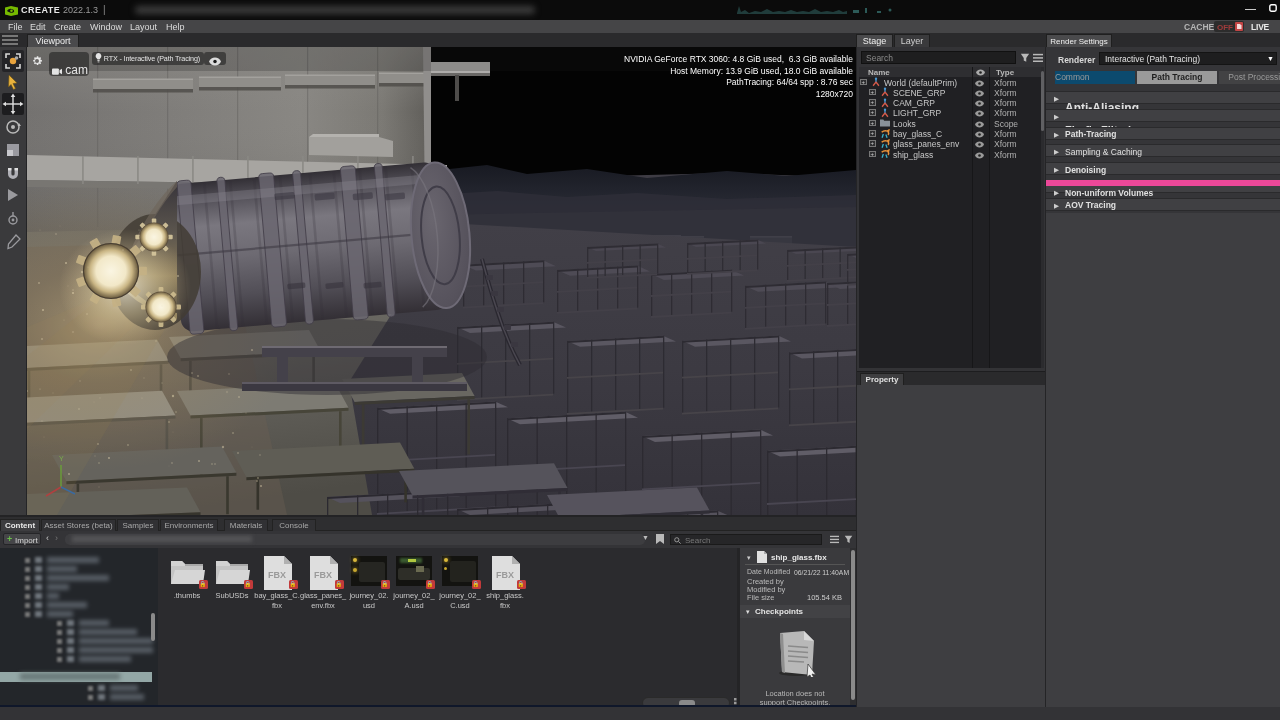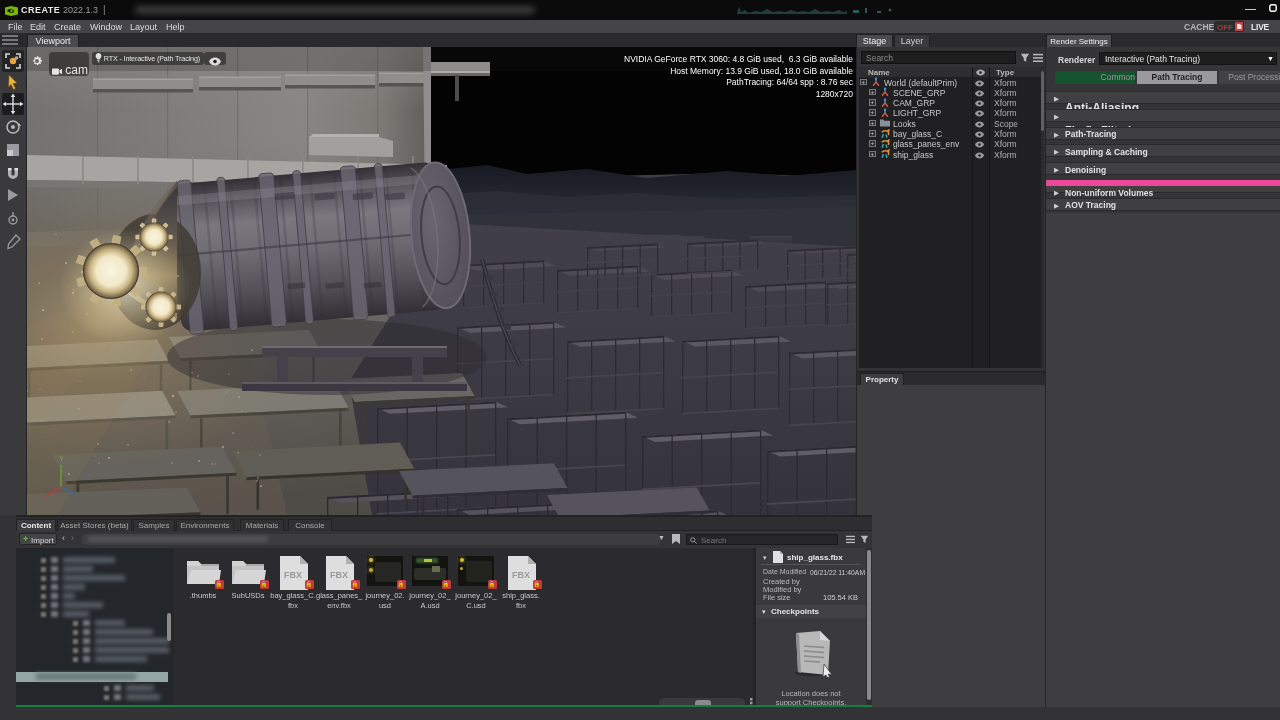--- a/index.html
+++ b/index.html
@@ -15,21 +15,21 @@
 .tab.active{background:#4a4a4c;color:#f0f0f0;}
 
 #ltool{left:0;top:47px;width:27px;height:468px;background:#3a3a3c;border-right:1px solid #242426;}
 
 #viewport{left:27px;top:47px;width:829px;height:468px;background:#000;}
 #vstats{right:3px;top:7px;text-align:right;color:#fff;font-size:8.5px;line-height:11.5px;position:absolute;}
 
 #stagecol{left:856px;top:47px;width:189px;height:660px;background:#333336;border-left:1px solid #242426;}
 #rscol{left:1045px;top:47px;width:235px;height:660px;background:#353538;border-left:1px solid #242426;}
 
-#bottompanel{left:16px;top:515px;width:856px;height:192px;background:#15803d;}
+#bottompanel{left:0;top:515px;width:856px;height:192px;background:#0f172a;}
 #statusbar{left:0;top:707px;width:1280px;height:13px;background:#3a3a3d;border-top:1px solid #232325;}
 </style></head>
 <body>
 <div id="app">
   <div id="titlebar" class="abs">
     <svg class="abs" style="left:5px;top:6px" width="13" height="10" viewBox="0 0 13 10">
       <path d="M0 1.5 L6 0 L13 1.5 L13 8.5 L6 10 L0 8.5 Z" fill="#76b900"></path>
       <path d="M2 5 C3.5 2.5 6 2 8 3.5 C9.5 4.6 9.5 6 8 6.6 C6.5 7.2 4 6.5 2 5 Z" fill="#111"></path>
       <circle cx="6.5" cy="4.8" r="1.3" fill="#76b900"></circle>
     </svg>
@@ -838,38 +838,38 @@
       </div>
     <div class="abs" style="left:0;top:324px;width:189px;height:14px;background:#2a2a2c;border-top:1px solid #1d1d1f">
       <div class="abs" style="left:3px;top:1px;width:44px;height:13px;background:#3e3e40;border:1px solid #1f1f1f;border-bottom:none;color:#e0e0e0;font-size:8px;font-weight:bold;text-align:center;line-height:12px">Property</div>
     </div>
     <div class="abs" style="left:0;top:338px;width:189px;height:322px;background:#3e3e41"></div>
   </div>
   <div id="rscol" class="abs">
     <span class="abs" style="left:12px;top:8px;color:#d8d8d8;font-size:8.5px;font-weight:bold">Renderer</span>
     <div class="abs" style="left:53px;top:5px;width:178px;height:13px;background:#1e1e1f;border:1px solid #141414;color:#e2e2e2;font-size:8.5px;line-height:12px;padding-left:5px">Interactive (Path Tracing)
       <span style="position:absolute;right:2px;top:0;color:#fff;font-size:7px">▼</span></div>
-    <div class="abs" style="left:9px;top:24px;width:80px;height:13px;background:#14532d;color:#9a9a9a;font-size:8.5px;text-align:right;line-height:13px">Common</div>
+    <div class="abs" style="left:9px;top:24px;width:80px;height:13px;background:#0c4a6e;color:#9a9a9a;font-size:8.5px;text-align:left;line-height:13px">Common</div>
     <div class="abs" style="left:91px;top:24px;width:80px;height:13px;background:#9a9a9a;color:#1e1e1e;font-size:8.5px;font-weight:bold;text-align:center;line-height:13px">Path Tracing</div>
     <div class="abs" style="left:173px;top:24px;width:80px;height:13px;background:#424244;color:#9a9a9a;font-size:8.5px;text-align:center;line-height:13px">Post Processing</div>
     <div class="abs" style="left:0;top:44px;width:235px;height:13px;background:#404043;border-top:1px solid #2a2a2c;border-bottom:1px solid #2a2a2c">
         <span style="position:absolute;left:8px;top:3px;color:#cdcdcd;font-size:6.5px">▶</span>
         <span style="position:absolute;left:19px;top:9px;color:#e0e0e0;font-size:12px;font-weight:bold">Anti-Aliasing</span>
       </div>
       <div class="abs" style="left:0;top:61.8px;width:235px;height:13px;background:#404043;border-top:1px solid #2a2a2c;border-bottom:1px solid #2a2a2c">
         <span style="position:absolute;left:8px;top:3px;color:#cdcdcd;font-size:6.5px">▶</span>
         <span style="position:absolute;left:19px;top:14px;color:#e0e0e0;font-size:11px;font-weight:bold">Firefly Filtering</span>
       </div>
       <div class="abs" style="left:0;top:79.6px;width:235px;height:13px;background:#404043;border-top:1px solid #2a2a2c;border-bottom:1px solid #2a2a2c">
         <span style="position:absolute;left:8px;top:3px;color:#cdcdcd;font-size:6.5px">▶</span>
         <span style="position:absolute;left:19px;top:1.5px;color:#e0e0e0;font-size:8.5px;font-weight:bold">Path-Tracing</span>
       </div>
       <div class="abs" style="left:0;top:97.39999999999999px;width:235px;height:13px;background:#404043;border-top:1px solid #2a2a2c;border-bottom:1px solid #2a2a2c">
         <span style="position:absolute;left:8px;top:3px;color:#cdcdcd;font-size:6.5px">▶</span>
-        <span style="position:absolute;left:19px;top:1.5px;color:#e0e0e0;font-size:8.5px;font-weight:bold">Sampling &amp; Caching</span>
+        <span style="position:absolute;left:19px;top:1.5px;color:#e0e0e0;font-size:8.5px;font-weight:normal">Sampling &amp; Caching</span>
       </div>
       <div class="abs" style="left:0;top:115.19999999999999px;width:235px;height:13px;background:#404043;border-top:1px solid #2a2a2c;border-bottom:1px solid #2a2a2c">
         <span style="position:absolute;left:8px;top:3px;color:#cdcdcd;font-size:6.5px">▶</span>
         <span style="position:absolute;left:19px;top:1.5px;color:#e0e0e0;font-size:8.5px;font-weight:bold">Denoising</span>
       </div>
       <div class="abs" style="left:0;top:133.0px;width:235px;height:13px;background:#404043;border-top:6px solid #ec4899;border-bottom:1px solid #2a2a2c">
         <span style="position:absolute;left:8px;top:3px;color:#cdcdcd;font-size:6.5px">▶</span>
         <span style="position:absolute;left:19px;top:1.5px;color:#e0e0e0;font-size:8.5px;font-weight:bold">Non-uniform Volumes</span>
       </div>
       <div class="abs" style="left:0;top:150.8px;width:235px;height:13px;background:#404043;border-top:1px solid #2a2a2c;border-bottom:1px solid #2a2a2c">

